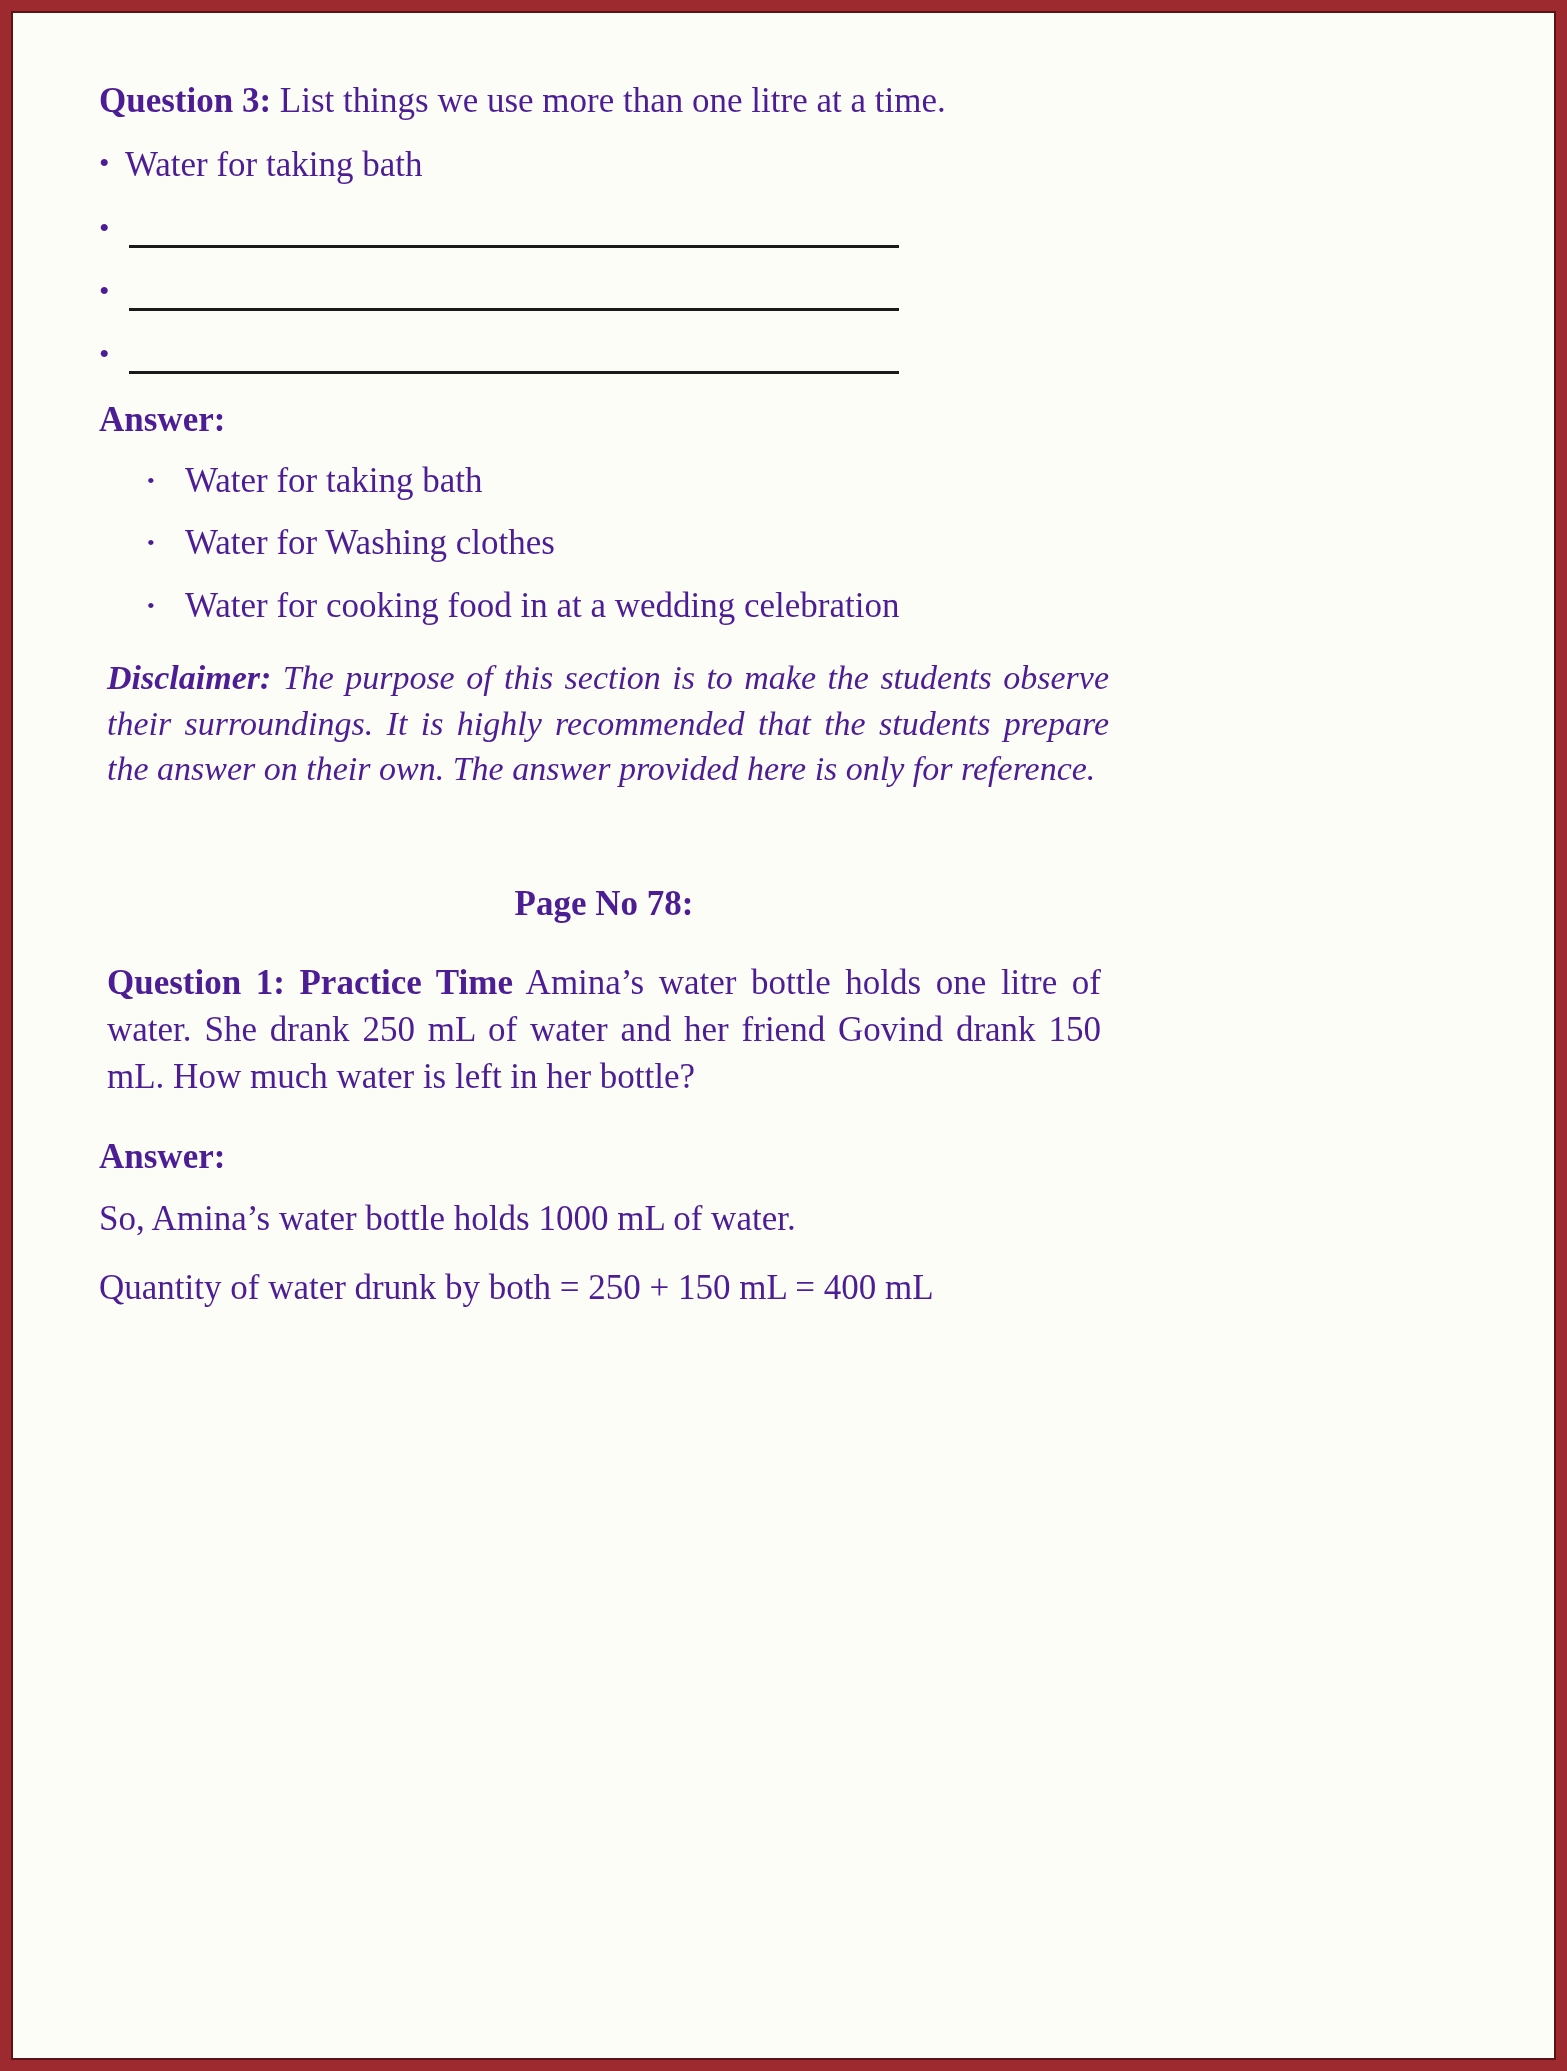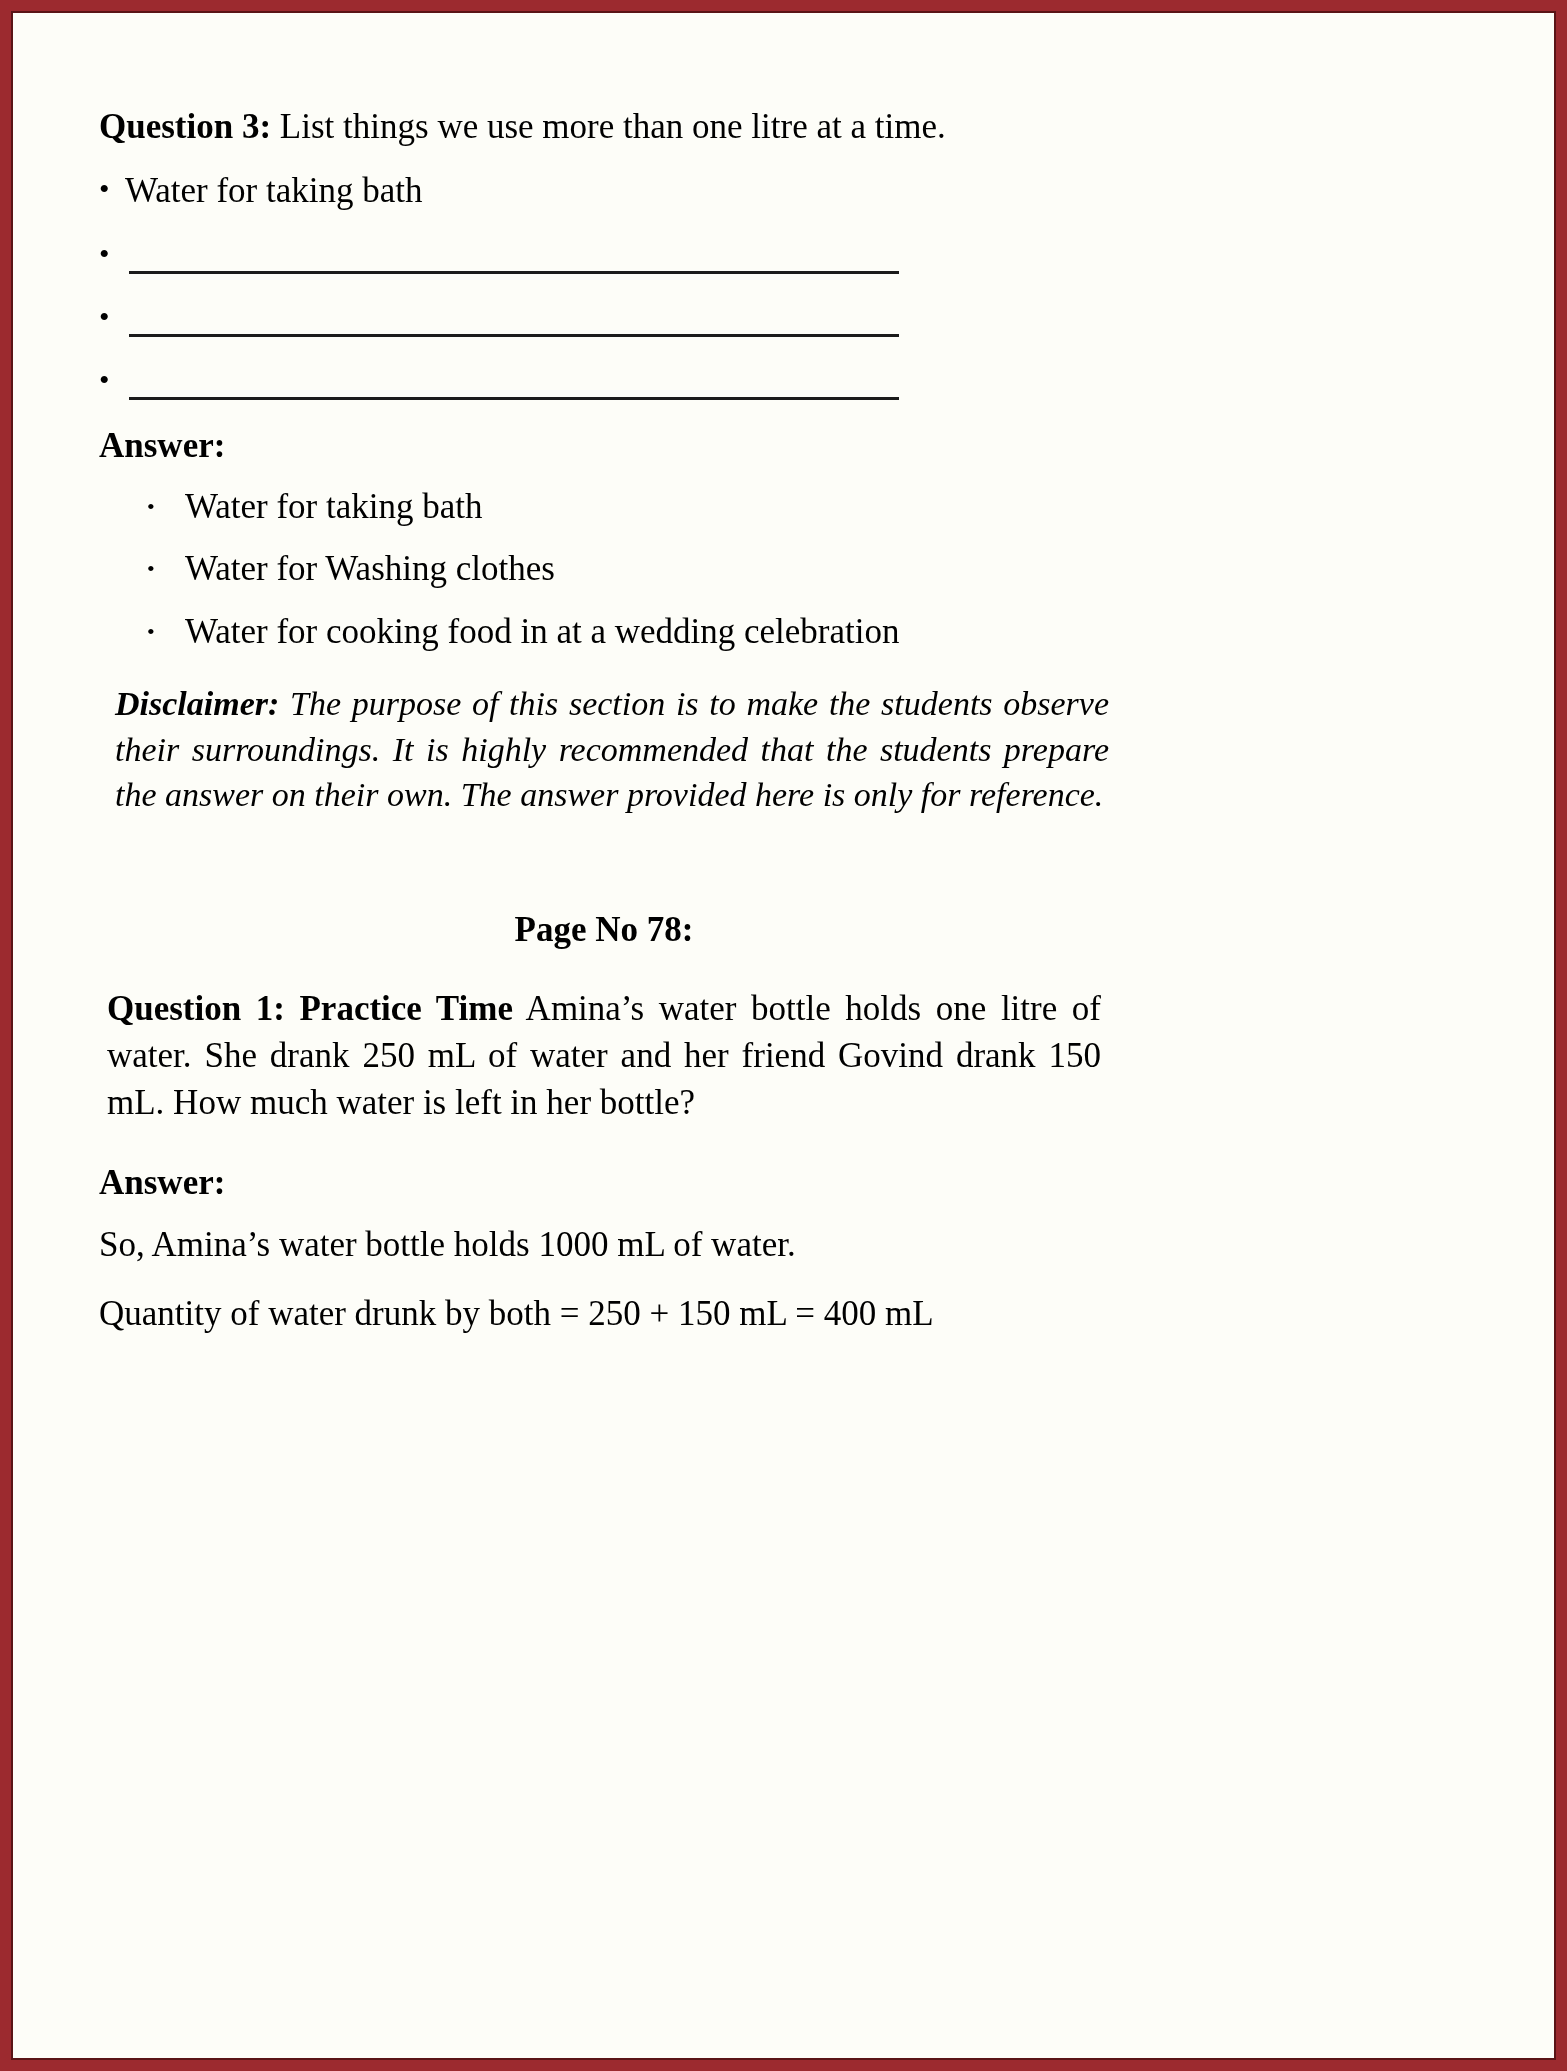--- a/index.html
+++ b/index.html
@@ -31,23 +31,23 @@
     border: 2px solid #5a1416;
     position: relative;
     overflow: hidden;
   }
 
   
   .content {
     box-sizing: border-box;
     position: absolute;
     left: 86px;
-    top: 94px;
+    top: 68px;
     width: 1010px;
-    color: #000000;
+    color: #4c1d95;
   }
 
   
   .q-line {
     font-size: 35px;
     line-height: 1.12;
     margin: 0 0 26px 0;
     text-align: left;
   }
   .q-label { font-weight: bold; }
@@ -116,21 +116,21 @@
     transform: translateY(-4px);
   }
   .ans-text { flex: 1 1 auto; }
 
   .disclaimer {
     font-size: 34px;
     line-height: 1.34;
     font-style: italic;
     text-align: justify;
     text-justify: inter-word;
-    margin: 30px 0 0 16px;
+    margin: 30px 0 0 8px;
   }
   .disclaimer-label {
     font-weight: bold;
     font-style: italic;
   }
 
   .page-no {
     text-align: center;
     font-size: 35px;
     font-weight: bold;

